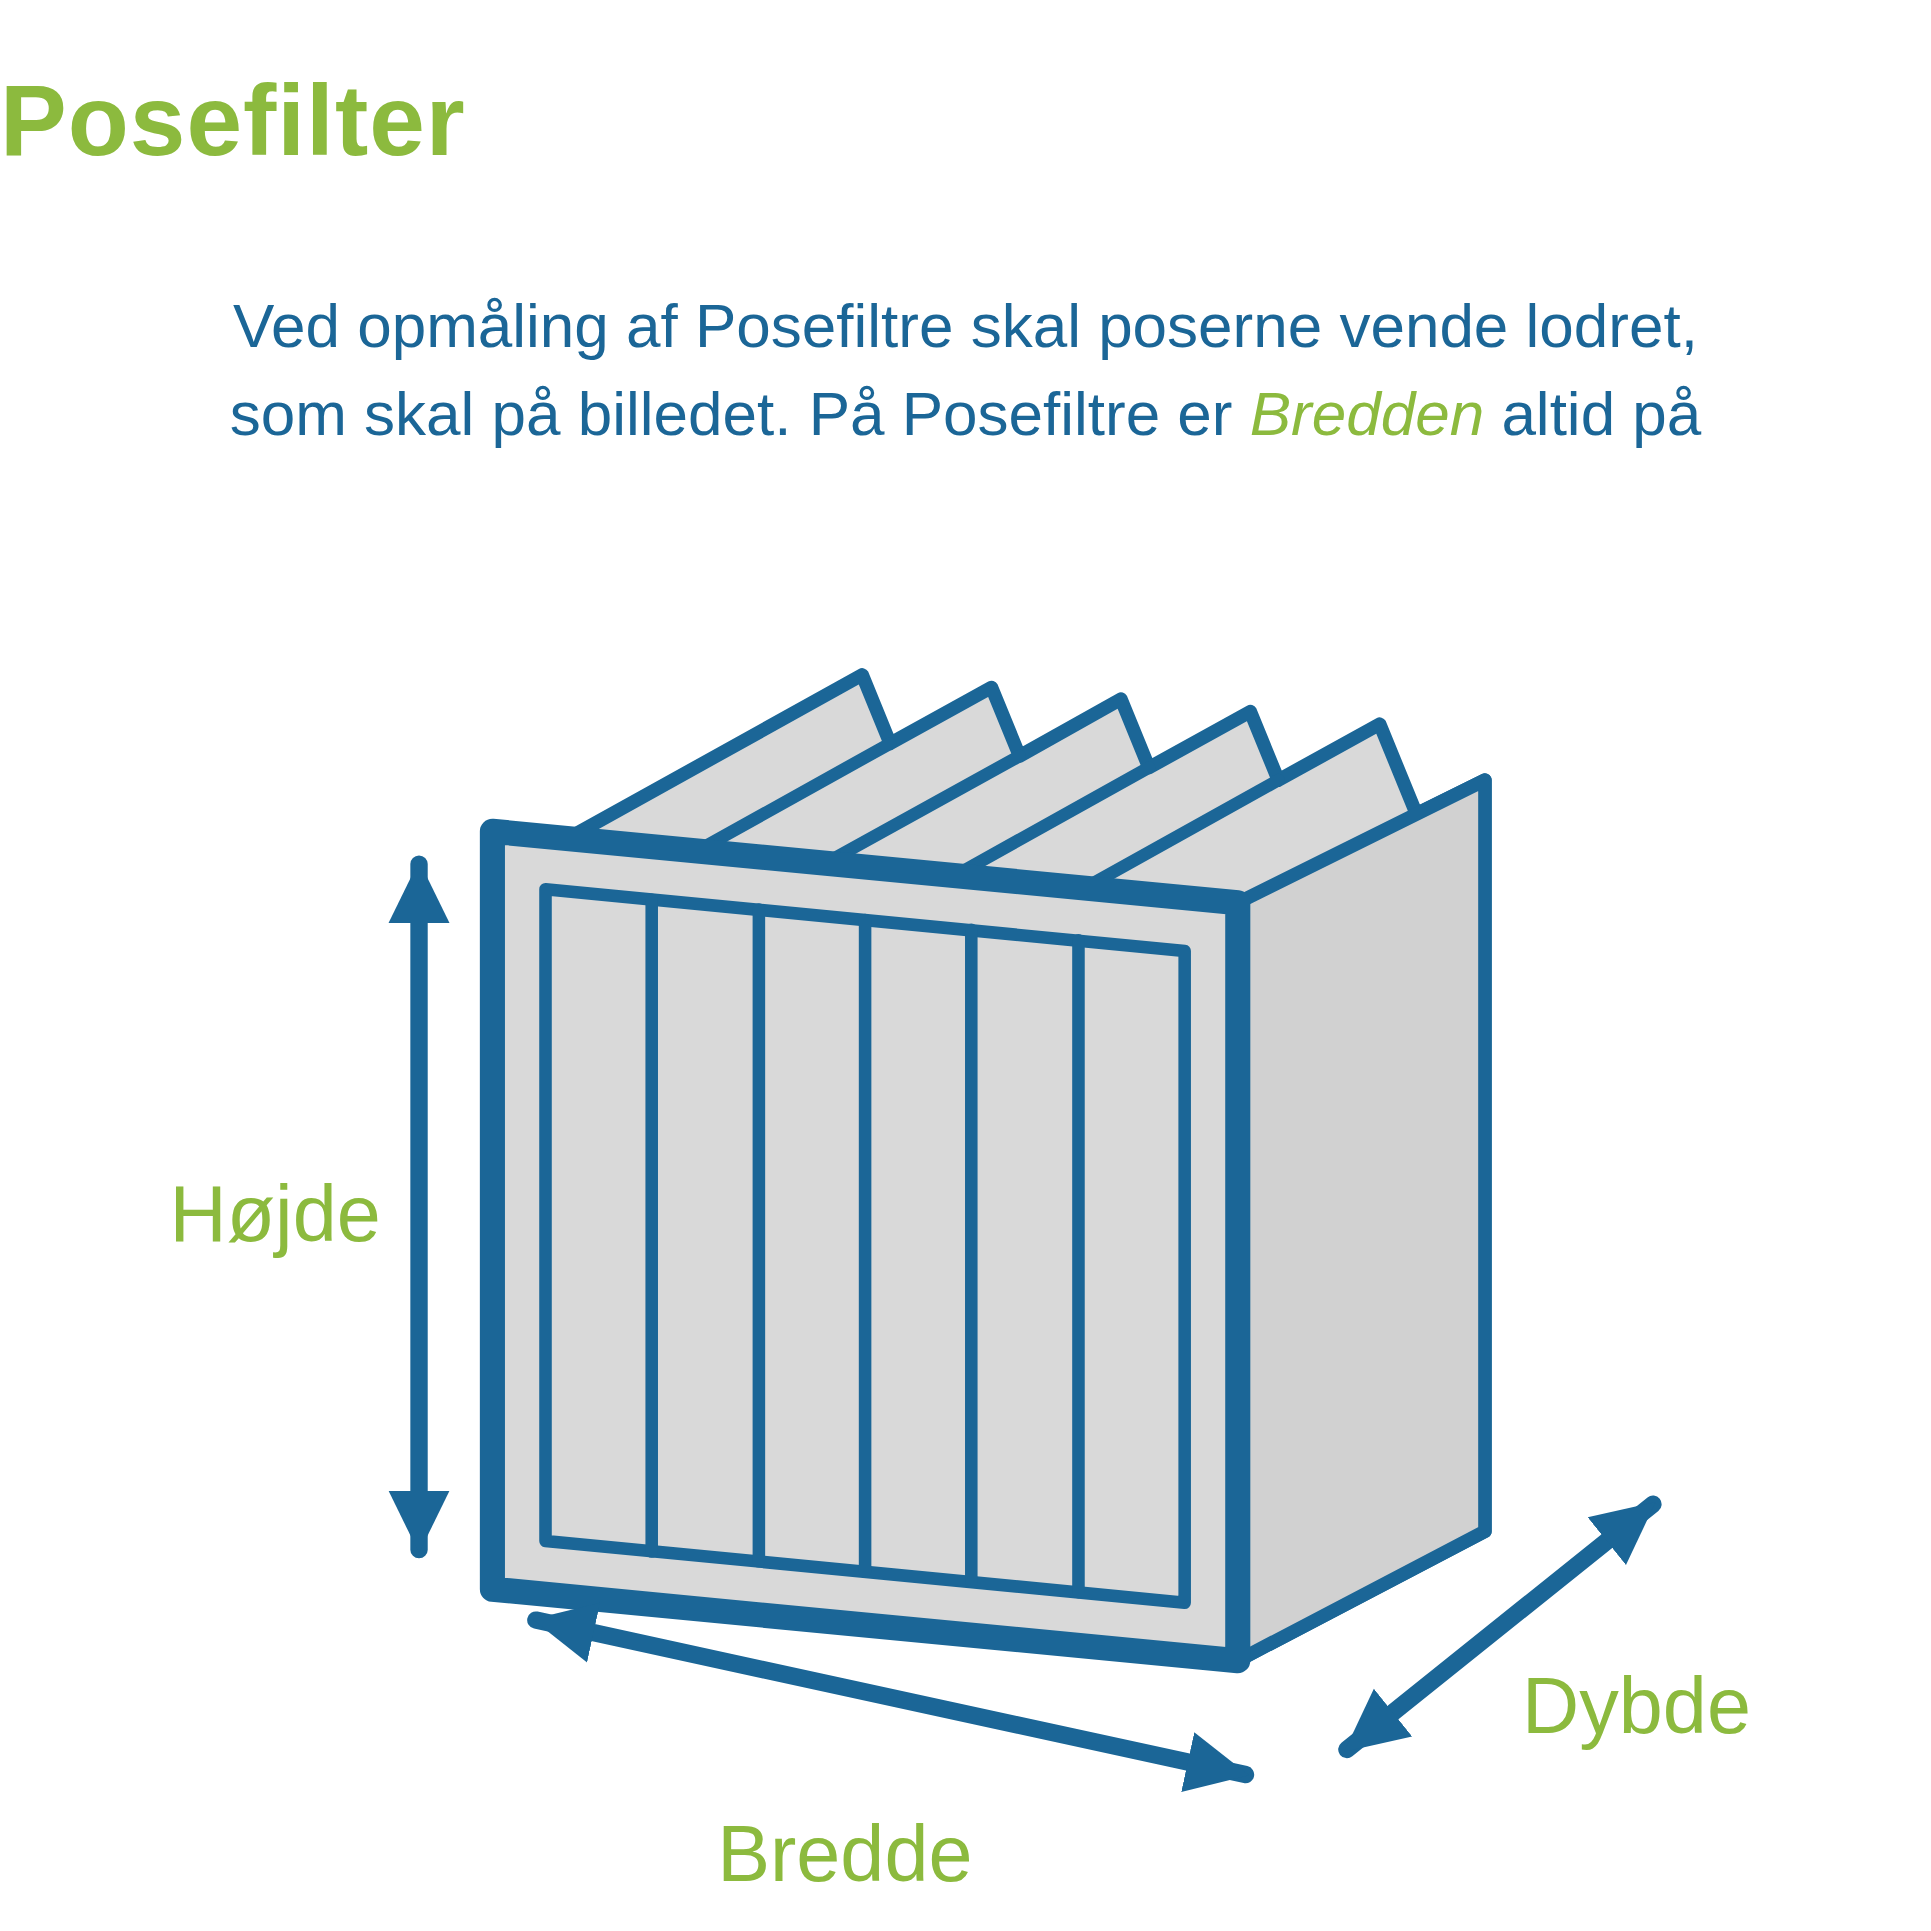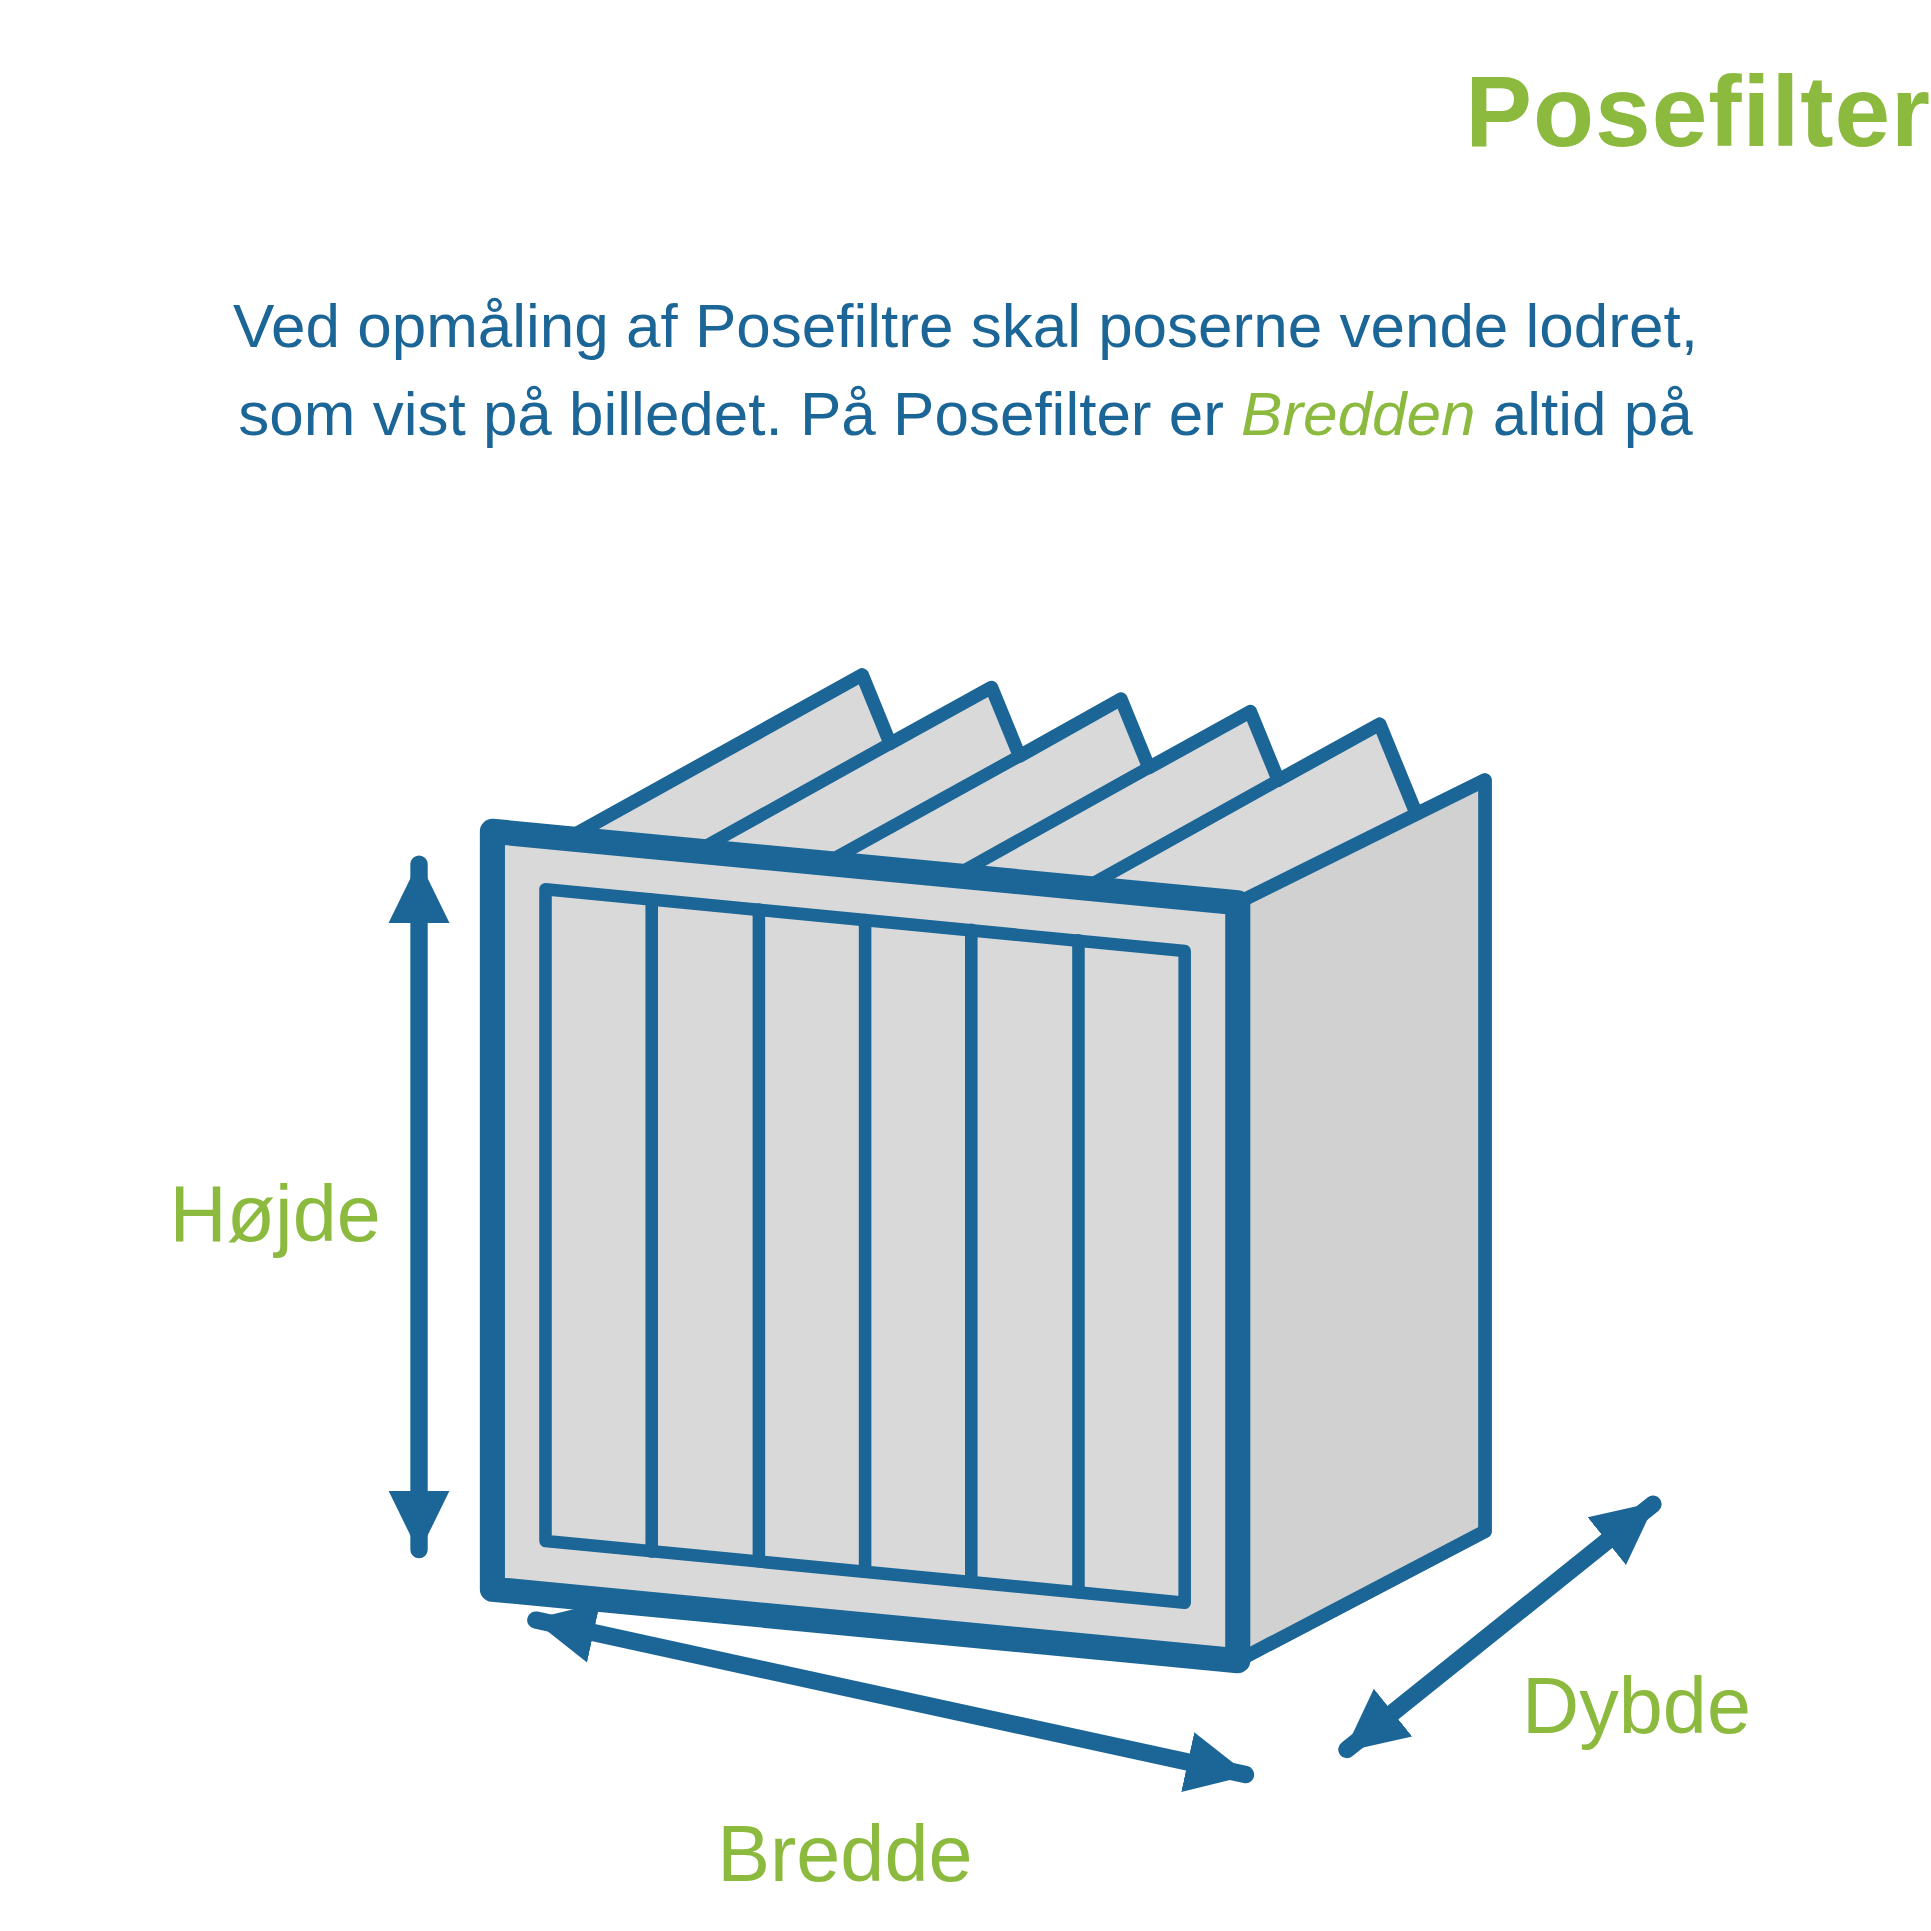--- a/index.html
+++ b/index.html
@@ -14,24 +14,24 @@
   }
   .page {
     position: relative;
     width: 1931px;
     height: 1931px;
     background: var(--color-background, #fff);
     overflow: hidden;
   }
   .title {
     position: absolute;
-    top: 54px;
+    top: 63px;
     left: 0;
     width: 100%;
-    text-align: right;
+    text-align: left;
     font-size: 100px;
     font-weight: bold;
     color: var(--color-green, #8CBA3E);
     letter-spacing: 1px;
   }
   .intro {
     position: absolute;
     top: 282px;
     left: 0;
     width: 100%;
@@ -85,21 +85,21 @@
 </style>
 </head>
 <body>
 
 <div class="page">
 
   <div class="title">Posefilter</div>
 
   <div class="intro">
     <div class="intro-line"><span>Ved opmåling af Posefiltre skal poserne vende lodret,</span></div>
-    <div class="intro-line"><span>som vist på billedet. På Posefilter er </span><span class="green-word">Bredden</span><span> altid på</span></div>
+    <div class="intro-line"><span>som skal på billedet. På Posefiltre er </span><span class="green-word">Bredden</span><span> altid på</span></div>
   </div>
 
   <svg class="diagram-svg" viewBox="0 0 2000 2000" xmlns="http://www.w3.org/2000/svg">
 
     <defs>
       <marker id="arrowhead" viewBox="0 0 10 10" refX="8.5" refY="5" markerWidth="4" markerHeight="4" orient="auto-start-reverse">
         <path d="M 0 0.6 L 9 5 L 0 9.4 Z" class="arrow-head"></path>
       </marker>
     </defs>
 

